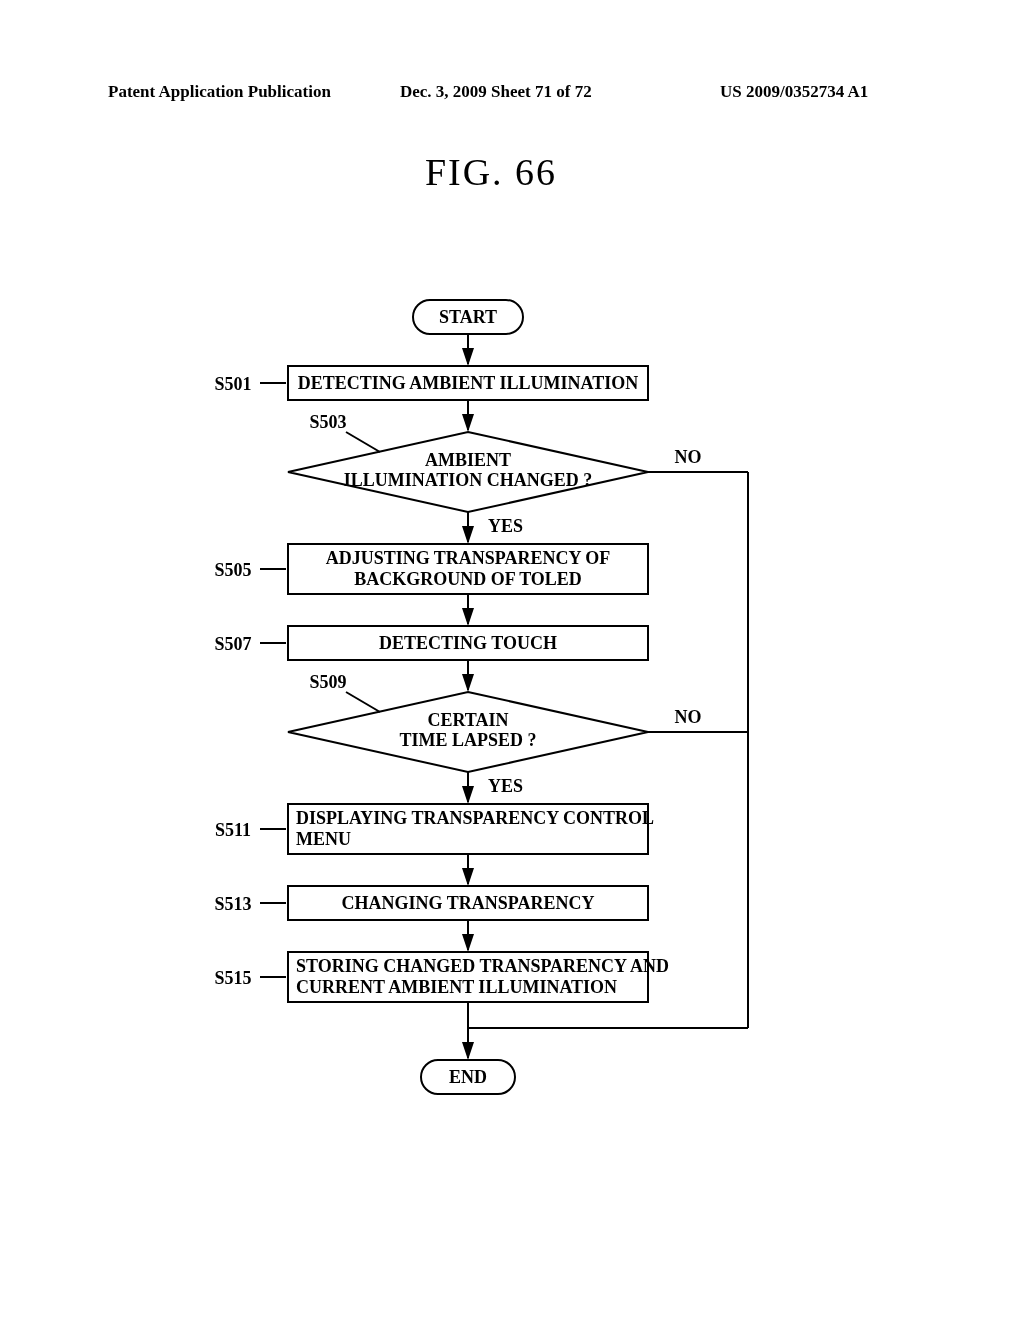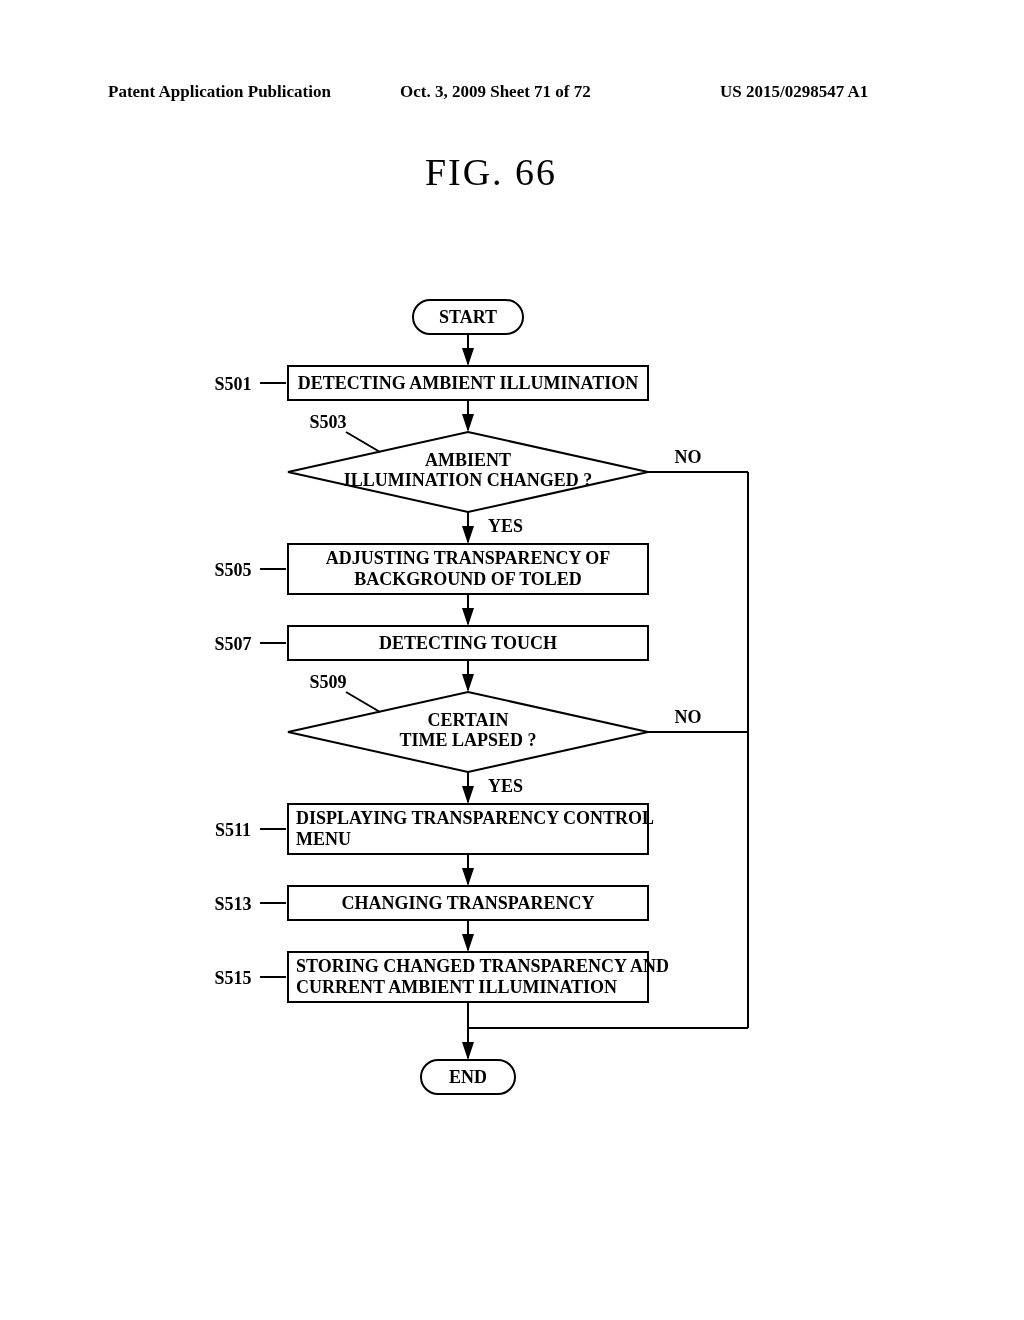--- a/index.html
+++ b/index.html
@@ -47,22 +47,22 @@
     font-weight: bold;
     font-size: 18px;
   }
 </style>
 </head>
 <body>
 
 <div class="page">
 
   <div class="hdr" style="left:108px">Patent Application Publication</div>
-  <div class="hdr" style="left:400px">Oct. 3, 2009  Sheet 71 of 72</div>
-  <div class="hdr" style="left:720px">US 2015/0298547 A1</div>
+  <div class="hdr" style="left:400px">Dec. 3, 2009  Sheet 71 of 72</div>
+  <div class="hdr" style="left:720px">US 2009/0352734 A1</div>
 
   <div class="fig-title">FIG.  66</div>
 
   <div class="svgwrap">
     <svg width="700" height="960" viewBox="0 0 700 960">
       <defs>
         <marker id="arrow" markerWidth="10" markerHeight="10" refX="8" refY="3" orient="auto">
           <path d="M0,0 L9,3 L0,6 Z" fill="#000"></path>
         </marker>
       </defs>

